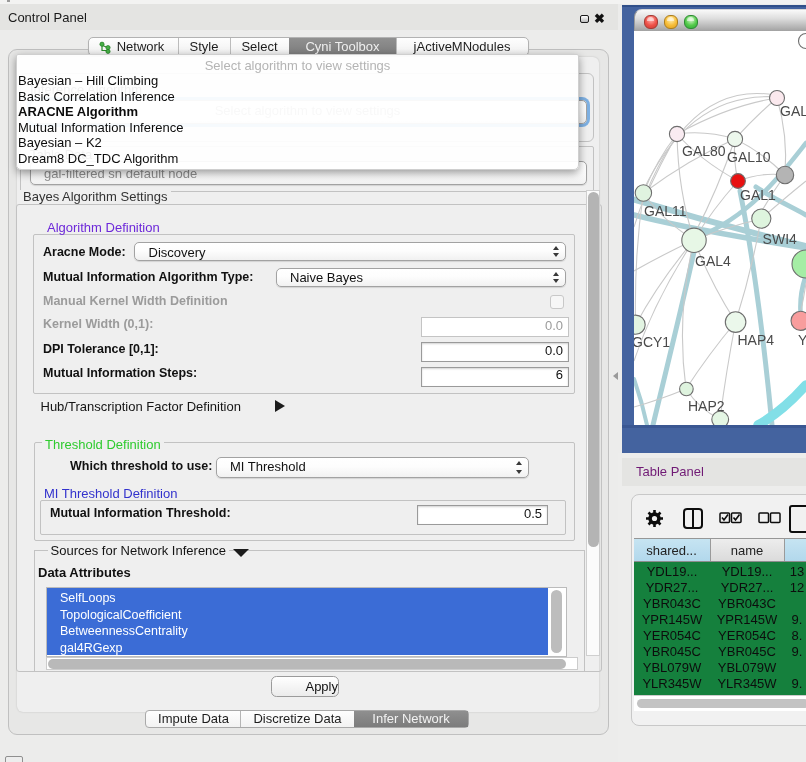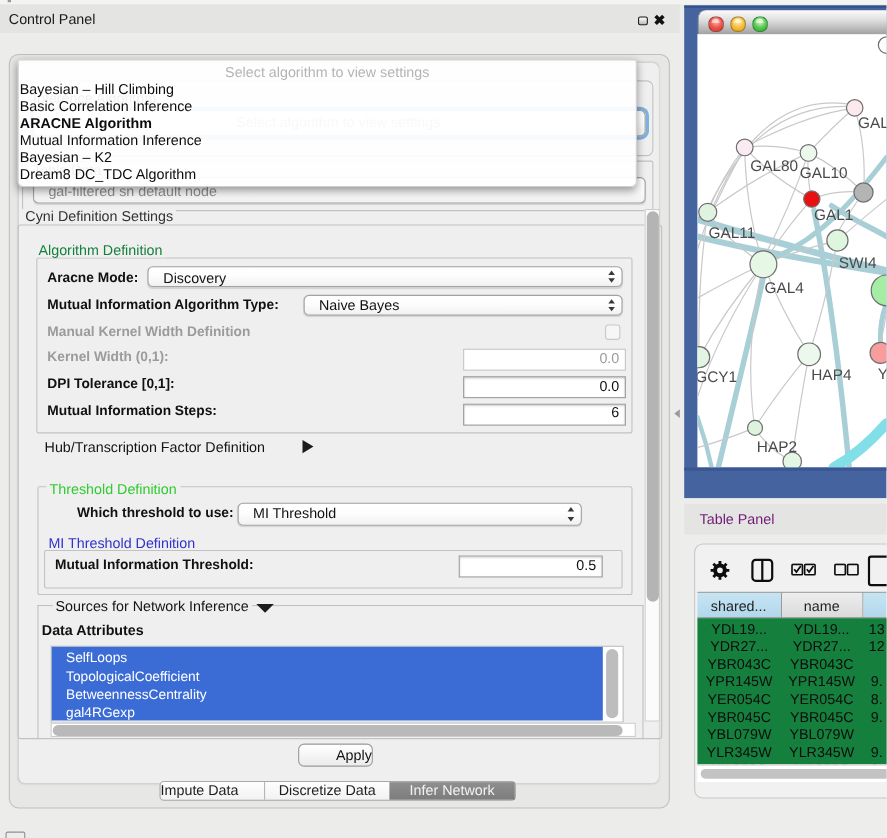--- a/index.html
+++ b/index.html
@@ -26,35 +26,52 @@
 
 <div class="abs" style="left:0;top:4px;width:618px;height:26px;background:#e4e4e2"></div>
 <div class="abs" style="left:8px;top:11px;line-height:14px;color:#1a1a1a">Control Panel</div>
 
 <div class="abs" style="left:580px;top:15px;width:7px;height:6px;border:1.5px solid #1b1b1b;border-radius:2px;background:linear-gradient(#fff,#bbb)"></div>
 <div class="abs" style="left:594px;top:11px;width:14px;height:14px;font-weight:bold;font-size:13px;color:#111">✖</div>
 
 <div class="abs" style="left:8px;top:49px;width:599px;height:684px;border:1px solid #c0c0c0;border-radius:9px;background:#e7e7e6"></div>
 <div class="abs" style="left:17px;top:57px;width:582px;height:655px;border-radius:6px;background:#efefef;box-shadow:0 0 2px rgba(0,0,0,.18)"></div>
 
+<div id="toptabs" class="abs" style="left:88px;top:37px;width:439px;height:17px;border:1px solid #b2b2b2;border-radius:5px;background:linear-gradient(#fefefe,#f0f0f0);box-shadow:0 1px 1px rgba(0,0,0,.15)">
+ <div class="abs" style="left:89px;top:0;width:1px;height:17px;background:#bcbcbc"></div>
+ <div class="abs" style="left:141px;top:0;width:1px;height:17px;background:#bcbcbc"></div>
+ <div class="abs" style="left:200px;top:0;width:107px;height:17px;background:linear-gradient(#909090,#7c7c7c)"></div>
+ <div class="abs" style="left:307px;top:0;width:1px;height:17px;background:#bcbcbc"></div>
+ <div class="abs" style="left:0;top:1px;width:89px;height:15px;line-height:15px;text-align:center;color:#1d1d1d;padding-left:14px;box-sizing:border-box">Network</div>
+ <svg class="abs" style="left:10px;top:2.5px" width="12" height="13" viewBox="0 0 12 13">
+   <path d="M3 4 L3 10 M3 9.5 L8.5 9.5 M3.5 4.5 L8.5 6.5" stroke="#2d8c2d" stroke-width="1.2" fill="none"></path>
+   <circle cx="3" cy="3.2" r="2.1" fill="#46b046" stroke="#1f7a1f" stroke-width=".7"></circle>
+   <circle cx="9" cy="6.6" r="2.1" fill="#46b046" stroke="#1f7a1f" stroke-width=".7"></circle>
+   <circle cx="9" cy="10.4" r="2.1" fill="#46b046" stroke="#1f7a1f" stroke-width=".7"></circle>
+ </svg>
+ <div class="abs" style="left:89px;top:1px;width:52px;height:15px;line-height:15px;text-align:center;color:#1d1d1d">Style</div>
+ <div class="abs" style="left:141px;top:1px;width:59px;height:15px;line-height:15px;text-align:center;color:#1d1d1d">Select</div>
+ <div class="abs" style="left:200px;top:1px;width:107px;height:15px;line-height:15px;text-align:center;color:#efefef">Cyni Toolbox</div>
+ <div class="abs" style="left:307px;top:1px;width:132px;height:15px;line-height:15px;text-align:center;color:#1d1d1d">jActiveMNodules</div>
+</div>
 
 <div class="grp" style="left:20px;top:73px;width:572px;height:67px;border-radius:6px"></div>
 <div class="abs" style="left:30px;top:82px;color:#333">Inference Algorithm</div>
 <div class="combo" style="left:30px;top:100px;width:555px;height:22px;box-shadow:0 0 0 3px rgba(98,160,222,.8)"></div>
 <div class="abs" style="left:30px;top:103px;width:555px;text-align:center;color:#9a9a9a">Select algorithm to view settings</div>
 <div class="grp" style="left:20px;top:146px;width:572px;height:44px"></div>
 <div class="abs" style="left:30px;top:147px;color:#333">Table Data</div>
 <div class="combo" style="left:30px;top:161px;width:555px;height:22px"></div>
 <div class="abs" style="left:44px;top:167px;color:#8f8f8f;line-height:14px">gal-filtered sn default node</div>
 
 <div class="grp" style="left:16px;top:203.5px;width:584px;height:466px;border-radius:3px"></div>
-<div class="gtitle" style="left:20px;top:189.5px;color:#333">Cyni Definition Settings</div>
+<div class="gtitle" style="left:20px;top:189.5px;color:#333">Bayes Algorithm Settings</div>
 
 <div class="grp" style="left:32.5px;top:233.5px;width:540px;height:158px"></div>
-<div class="gtitle" style="left:32px;top:220.5px;color:#15803d">Algorithm Definition</div>
+<div class="gtitle" style="left:44px;top:220.5px;color:#6d28d9">Algorithm Definition</div>
 
 <div class="abs lbl" style="left:43px;top:244.5px;line-height:14px">Aracne Mode:</div>
 <div class="combo" style="left:134px;top:242px;width:430px;height:17px">
       <span class="tx">Discovery</span>
       <i class="au"></i>
       <i class="ad"></i>
     </div>
 <div class="abs lbl" style="left:43px;top:269.5px;line-height:14px">Mutual Information Algorithm Type:</div>
 <div class="combo" style="left:275.5px;top:267.5px;width:288.5px;height:17px">
       <span class="tx">Naive Bayes</span>
@@ -114,21 +131,21 @@
 <div class="abs" style="left:47.5px;top:659px;width:518px;height:9.5px;background:#b9b9b9;border-radius:5px"></div>
 
 <div class="abs" style="left:586px;top:190px;width:14px;height:466px;background:#fbfbfb;border:1px solid #cfcfcf;box-sizing:border-box"></div>
 <div class="abs" style="left:587.5px;top:191.5px;width:11px;height:355px;background:#b4b4b4;border-radius:5.5px"></div>
 
 <div class="abs" style="left:271px;top:676px;width:66px;height:19px;border:1px solid #9b9b9b;border-radius:5.5px;background:linear-gradient(#ffffff,#ebebeb);text-align:right;line-height:19px;color:#111">Apply</div>
 
 <div id="bottabs" class="abs" style="left:145px;top:710px;width:322px;height:16px;border:1px solid #a9a9a9;border-radius:4px;background:linear-gradient(#fefefe,#f2f2f2)">
  <div class="abs" style="left:94px;top:0;width:1px;height:16px;background:#b5b5b5"></div>
  <div class="abs" style="left:208px;top:0;width:114px;height:16px;background:linear-gradient(#8f8f8f,#7c7c7c)"></div>
- <div class="abs" style="left:0;top:0;width:95px;height:16px;line-height:16px;color:#1d1d1d">Impute Data</div>
+ <div class="abs" style="left:0;top:0;width:95px;height:16px;line-height:16px;text-align:center;color:#1d1d1d">Impute Data</div>
  <div class="abs" style="left:95px;top:0;width:113px;height:16px;line-height:16px;text-align:center;color:#1d1d1d">Discretize Data</div>
  <div class="abs" style="left:208px;top:0;width:114px;height:16px;line-height:16px;text-align:center;color:#f2f2f2">Infer Network</div>
 </div>
 
 <div class="abs" style="left:16px;top:54px;width:563px;height:116px;background:rgba(255,255,255,.93);border:1px solid #cfcfcf;border-radius:2px 2px 5px 5px;box-shadow:0 3px 8px rgba(0,0,0,.4);box-sizing:border-box"></div>
 <div class="abs" style="left:16px;top:58px;width:563px;text-align:center;color:#b4b4b4;line-height:15px">Select algorithm to view settings</div>
 <div class="abs" style="left:18px;top:73px;line-height:15.6px;color:#0c0c0c">Bayesian – Hill Climbing<br>Basic Correlation Inference<br><span class="b">ARACNE Algorithm</span><br>Mutual Information Inference<br>Bayesian – K2<br>Dream8 DC_TDC Algorithm</div>
 
 <div class="abs arr" style="left:613px;top:372px;border-right:5px solid #9a9a9a;border-top:4px solid transparent;border-bottom:4px solid transparent"></div>
 

